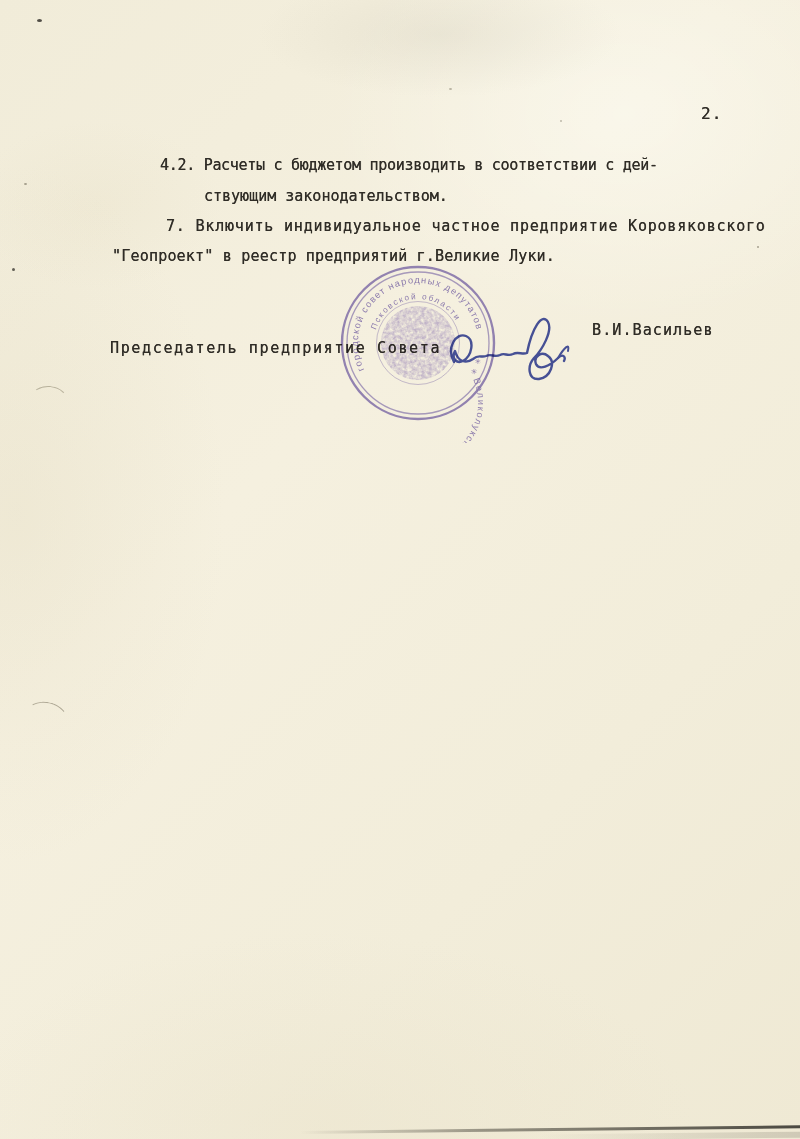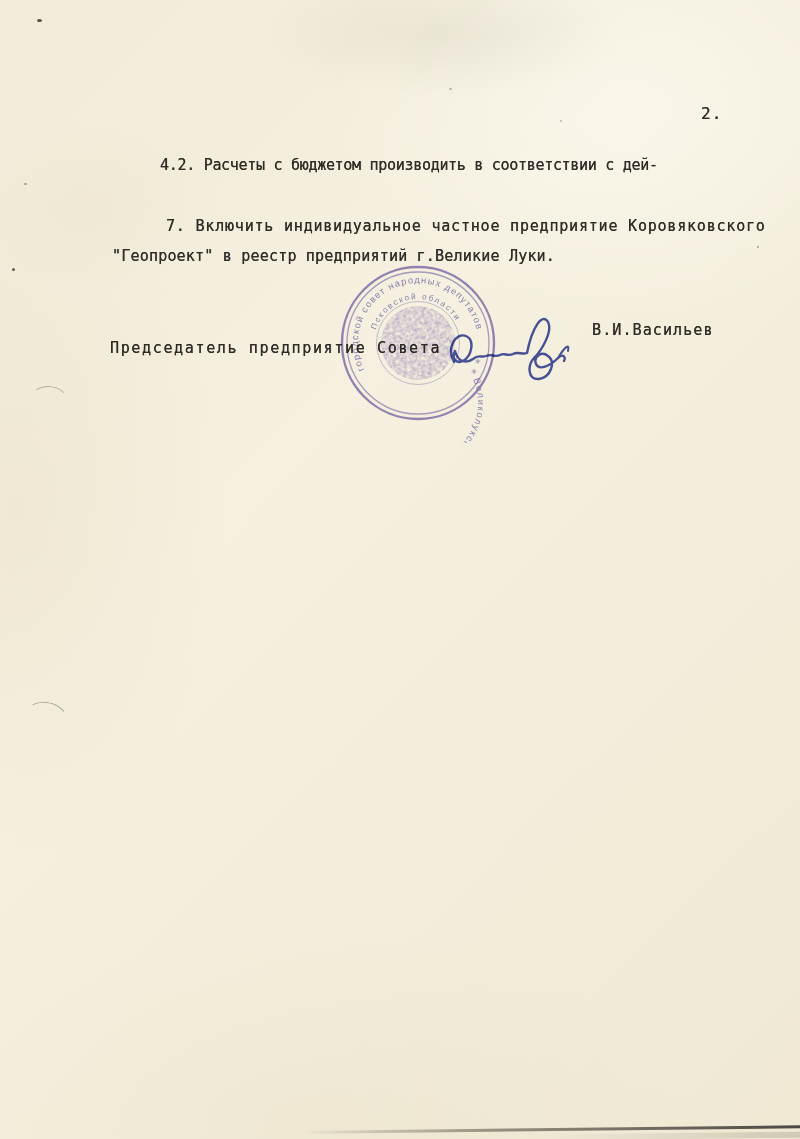--- a/index.html
+++ b/index.html
@@ -50,20 +50,21 @@
   }
 </style>
 </head>
 <body>
 
 <div class="scan">
 
   <div class="typed pagenum">2.</div>
 
   <div class="typed l1">4.2. Расчеты с бюджетом производить в соответствии с дей-</div>
+  <div class="typed l2">ствующим законодательством.</div>
 
   <div class="typed l3">7. Включить индивидуальное частное предприятие Коровяковского</div>
   <div class="typed l4">"Геопроект" в реестр предприятий г.Великие Луки.</div>
 
   <div class="typed sig-title">Председатель предприятие Совета</div>
   <div class="typed sig-name">В.И.Васильев</div>
 
   <svg class="stamp-svg" width="200" height="200" viewBox="0 0 200 200">
     <defs>
       <filter id="mottle" x="-30%" y="-30%" width="160%" height="160%">

